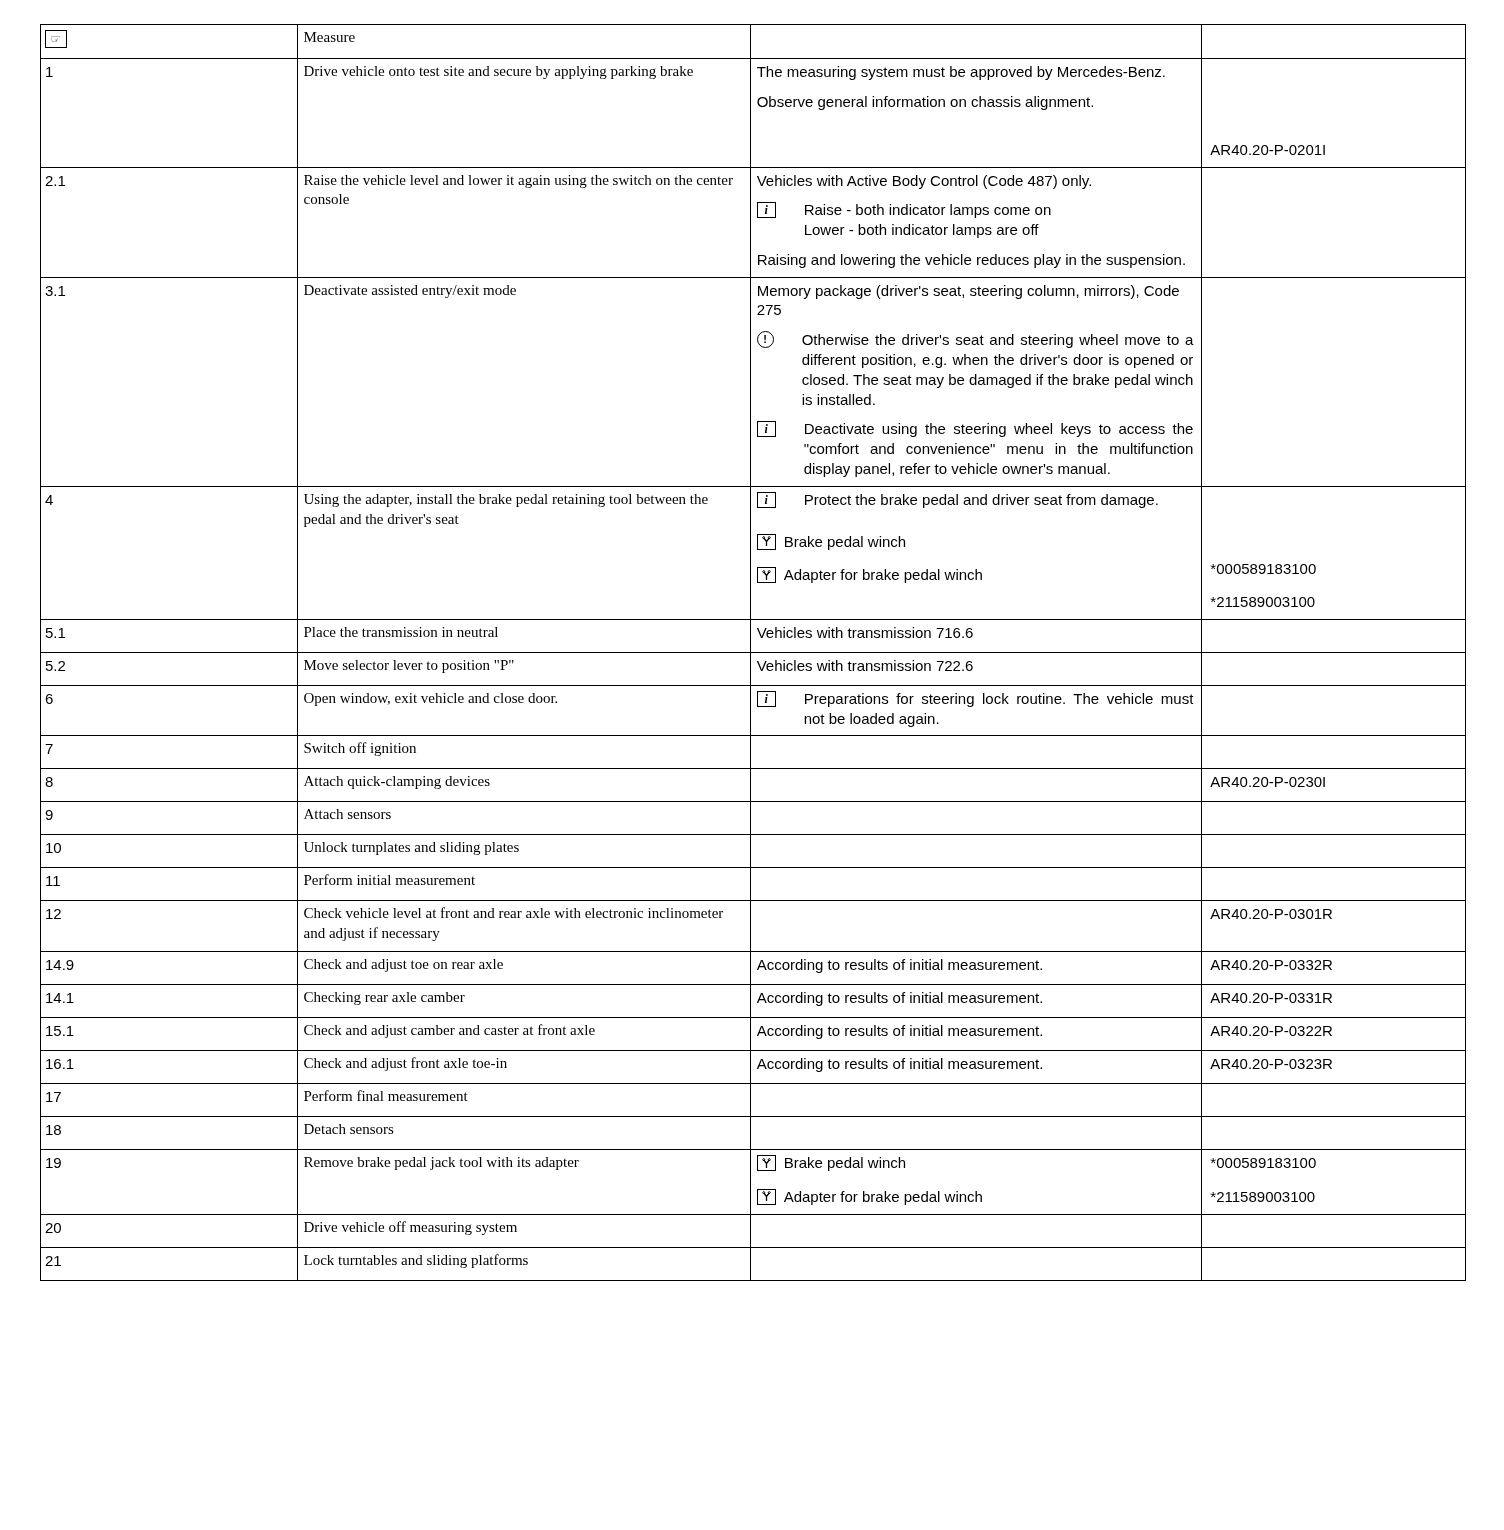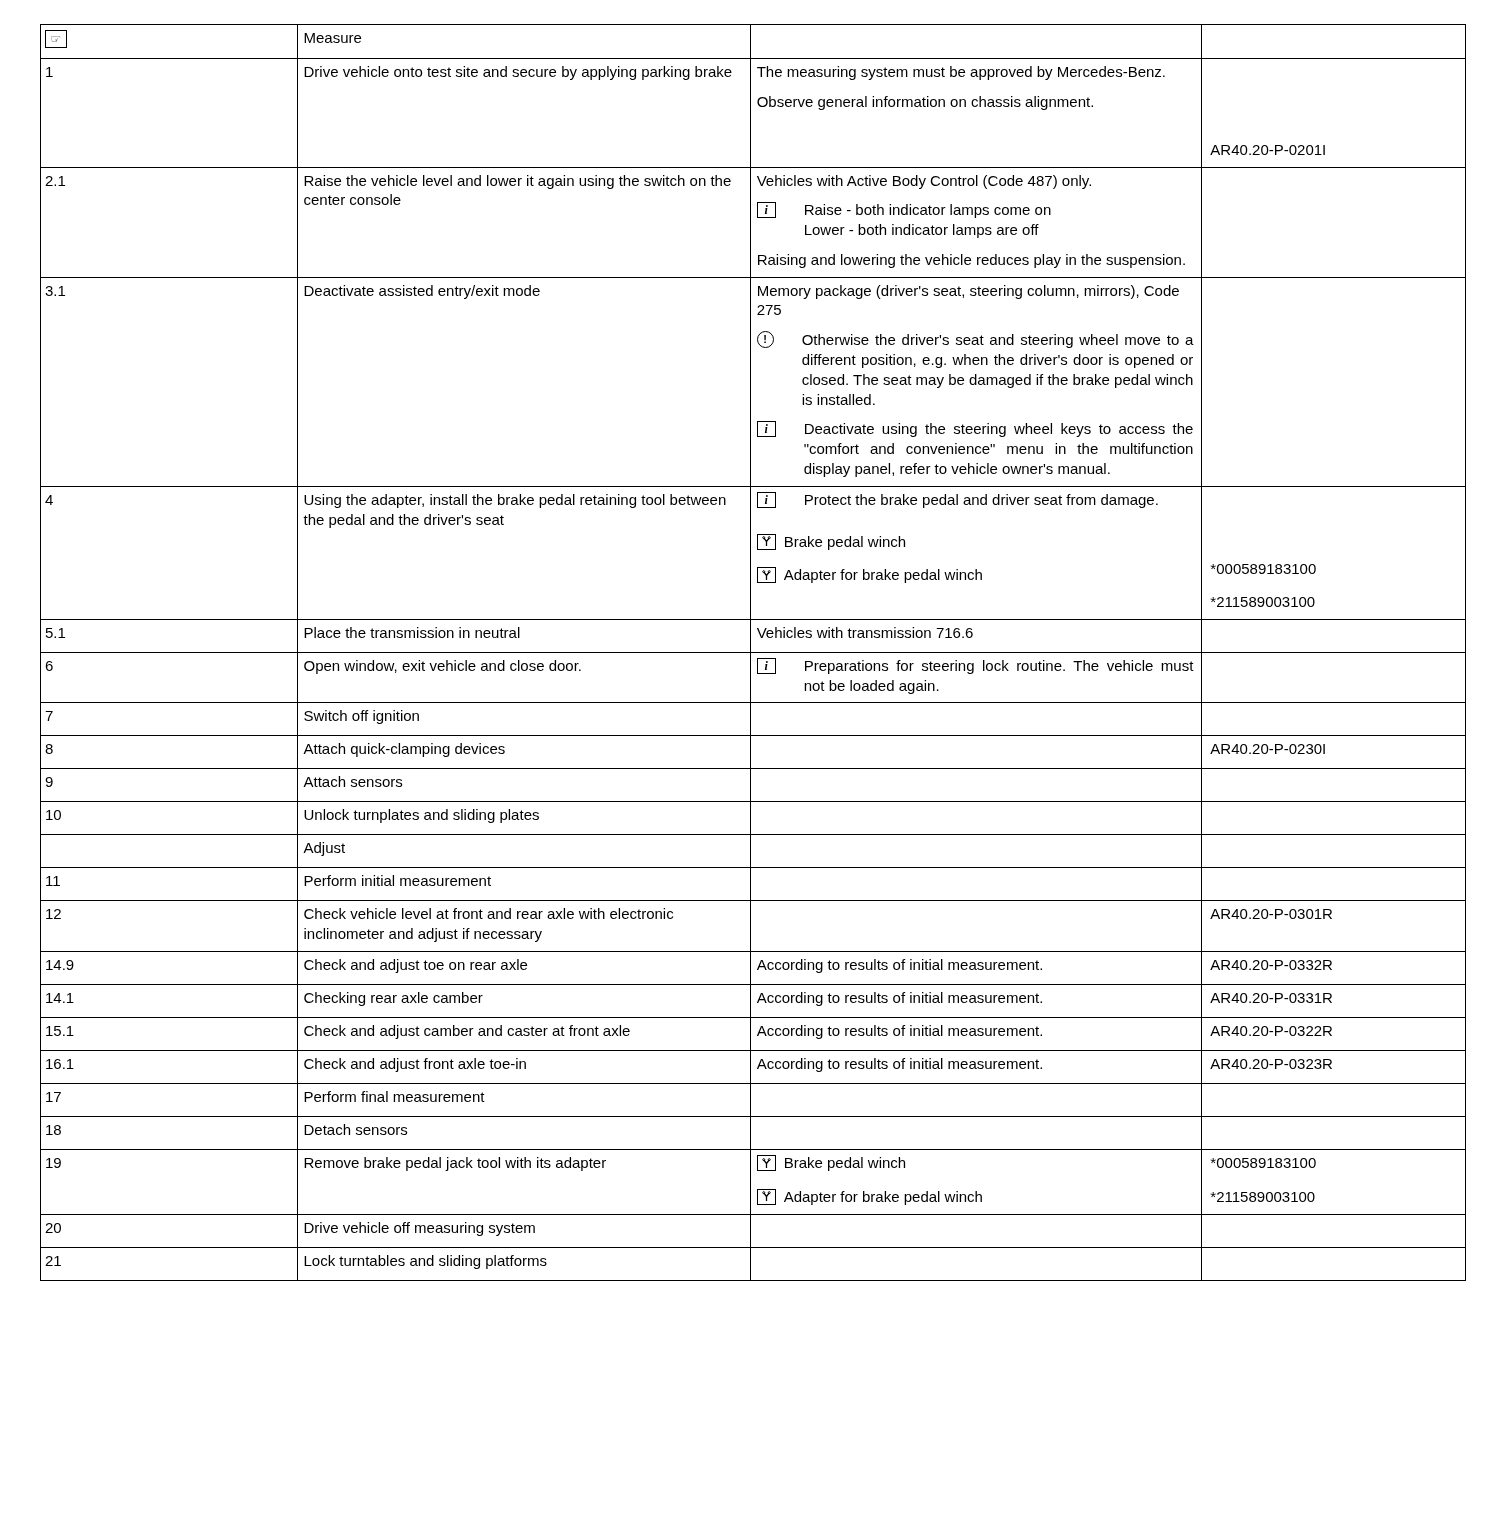--- a/index.html
+++ b/index.html
@@ -25,21 +25,21 @@
   col.c3 { width: 31.7%; }
   col.c4 { width: 18.5%; }
   td {
     border: 1px solid #000;
     vertical-align: top;
     padding: 3px 8px 7px 4px;
     line-height: 1.32;
   }
   tr { height: 33px; }
   tr.header-row td { height: 34px; }
-  .measure-cell { padding-left: 6px; }
+  .measure-cell { padding-left: 6px; font-family: Liberation Serif, serif; }
   .notes-cell { padding-left: 6px; }
   .ref-cell { padding-left: 8px; }
 
   .note { display: flex; align-items: flex-start; }
   .note + .note { margin-top: 10px; }
   .note-text { white-space: pre-line; }
   .note.justify .note-text { text-align: justify; margin-left: 20px; }
 
   .icon-box {
     flex: 0 0 auto;
@@ -208,20 +208,30 @@
       <td class="step-cell">5.1</td>
       <td class="measure-cell">Place the transmission in neutral</td>
       <td class="notes-cell">
         <div class="note">
               <span class="note-text">Vehicles with transmission 716.6</span>
             </div>
       </td>
       <td class="ref-cell"></td>
     </tr>
 
+    <tr class="r5">
+      <td class="step-cell">5.2</td>
+      <td class="measure-cell">Move selector lever to position "P"</td>
+      <td class="notes-cell">
+        <div class="note">
+              <span class="note-text">Vehicles with transmission 722.6</span>
+            </div>
+      </td>
+      <td class="ref-cell"></td>
+    </tr>
 
     <tr class="r6">
       <td class="step-cell">6</td>
       <td class="measure-cell">Open window, exit vehicle and close door.</td>
       <td class="notes-cell">
         <div class="note justify">
           <span class="icon-box">i</span>
           <span class="note-text">Preparations for steering lock routine. The vehicle must not be loaded again.</span>
         </div>
       </td>
@@ -251,26 +261,20 @@
       <td class="ref-cell"></td>
     </tr>
 
     <tr class="r10">
       <td class="step-cell">10</td>
       <td class="measure-cell">Unlock turnplates and sliding plates</td>
       <td class="notes-cell"></td>
       <td class="ref-cell"></td>
     </tr>
 
-    <tr class="r11">
-      <td class="step-cell"></td>
-      <td class="measure-cell">Adjust</td>
-      <td class="notes-cell"></td>
-      <td class="ref-cell"></td>
-    </tr>
 
     <tr class="r12">
       <td class="step-cell">11</td>
       <td class="measure-cell">Perform initial measurement</td>
       <td class="notes-cell"></td>
       <td class="ref-cell"></td>
     </tr>
 
     <tr class="r13">
       <td class="step-cell">12</td>

